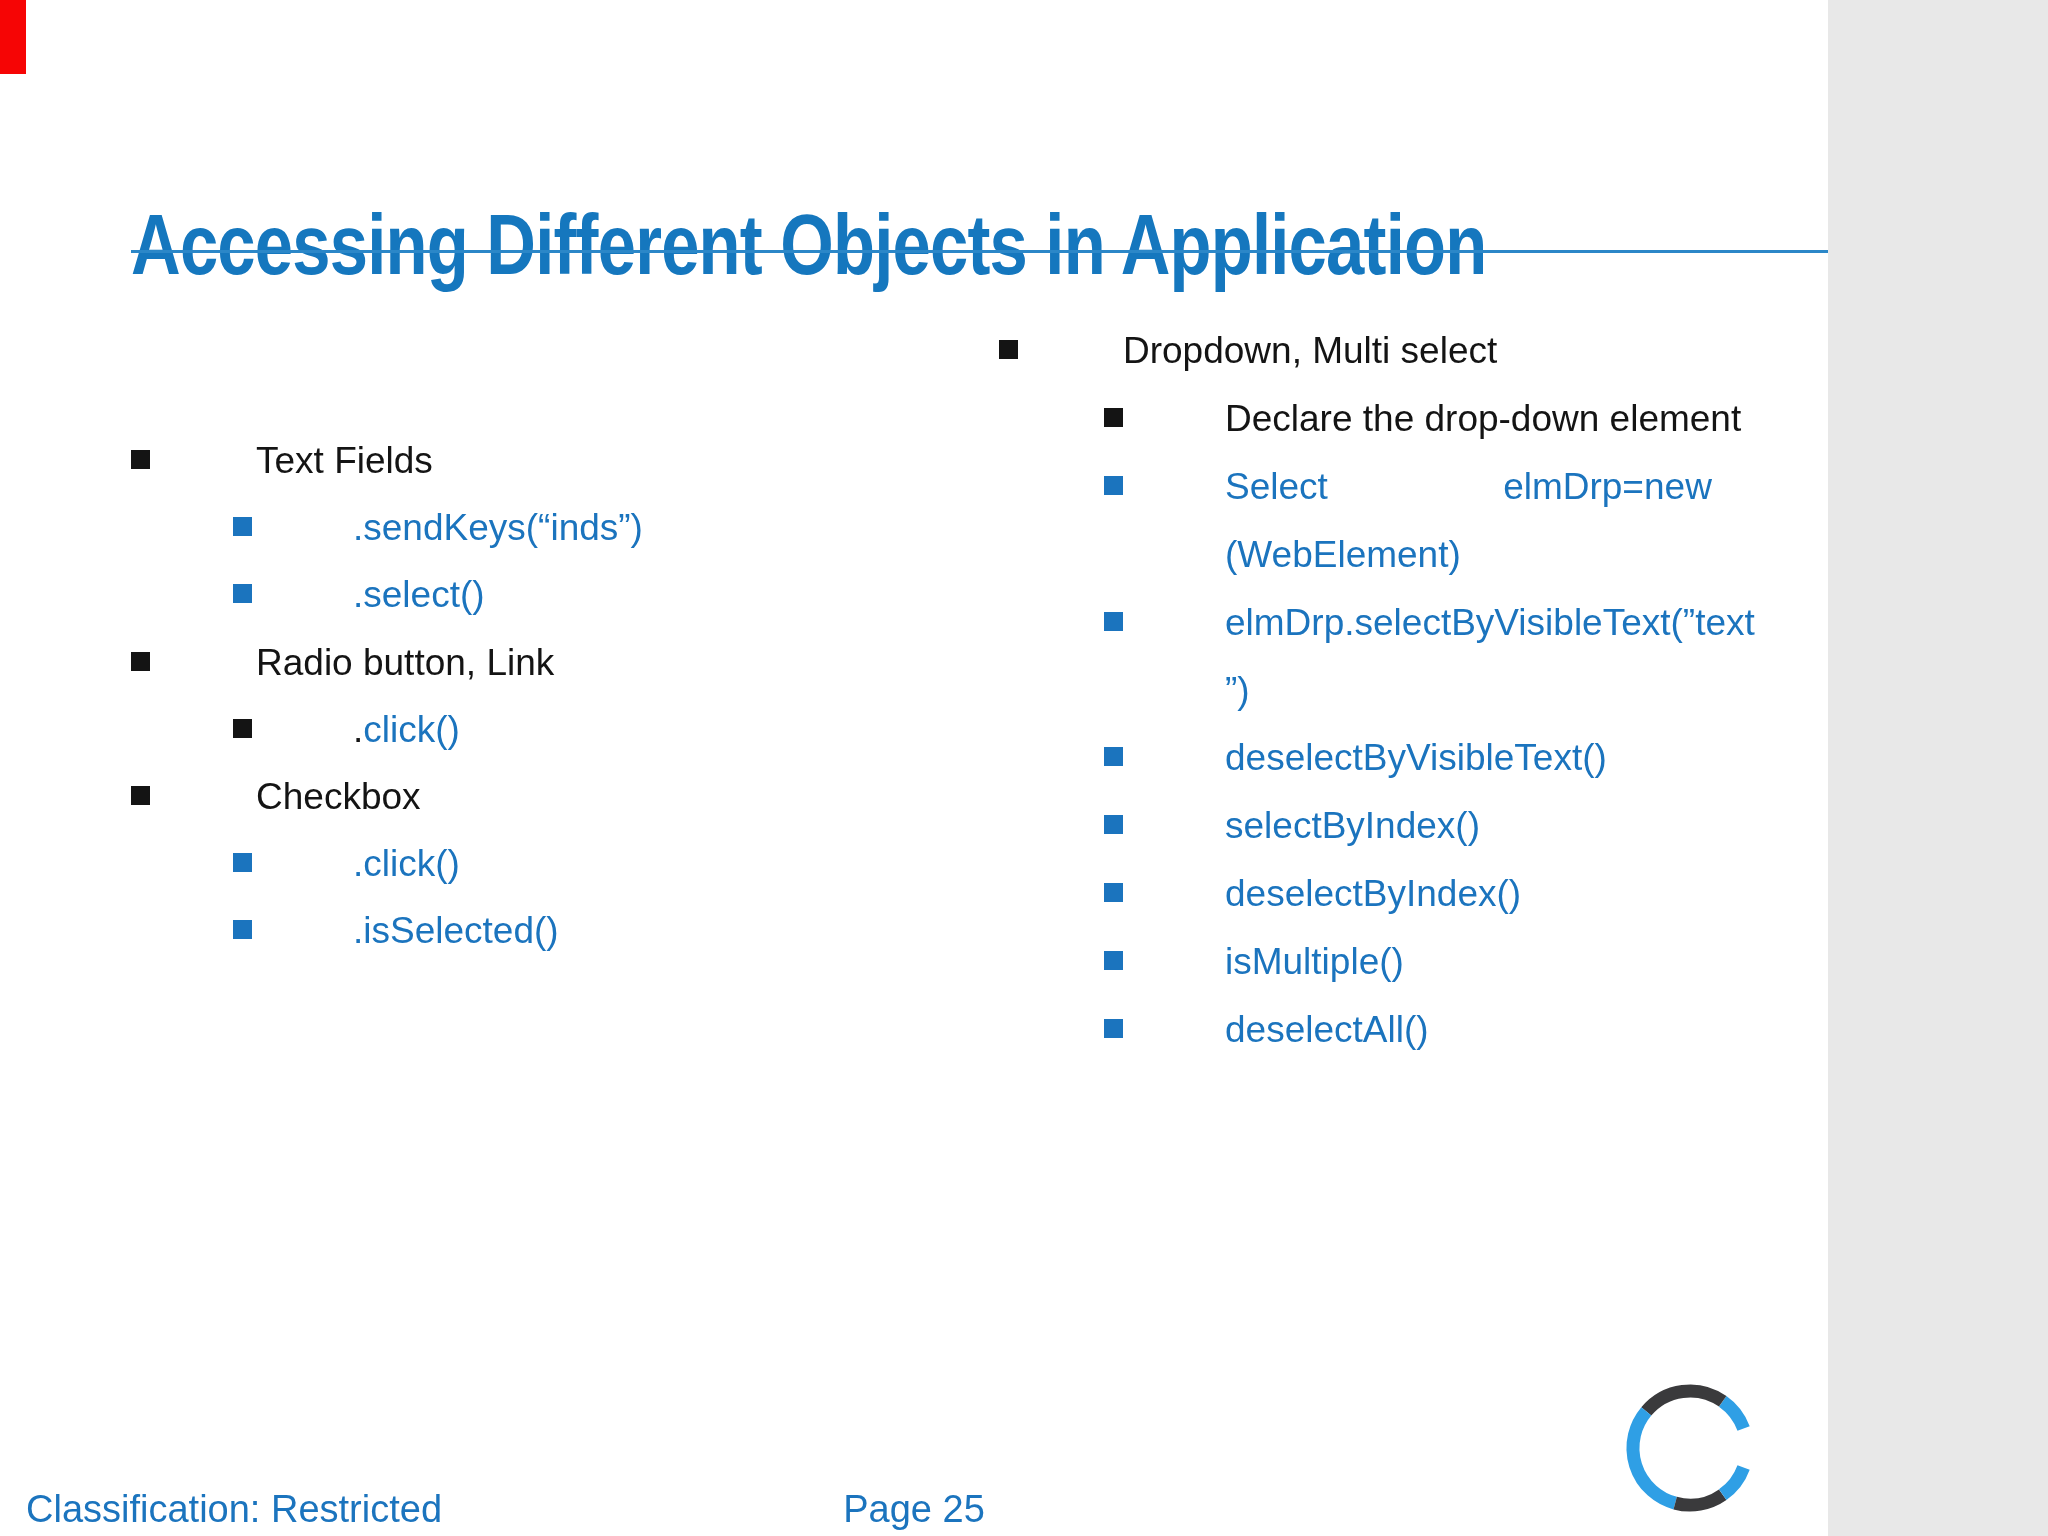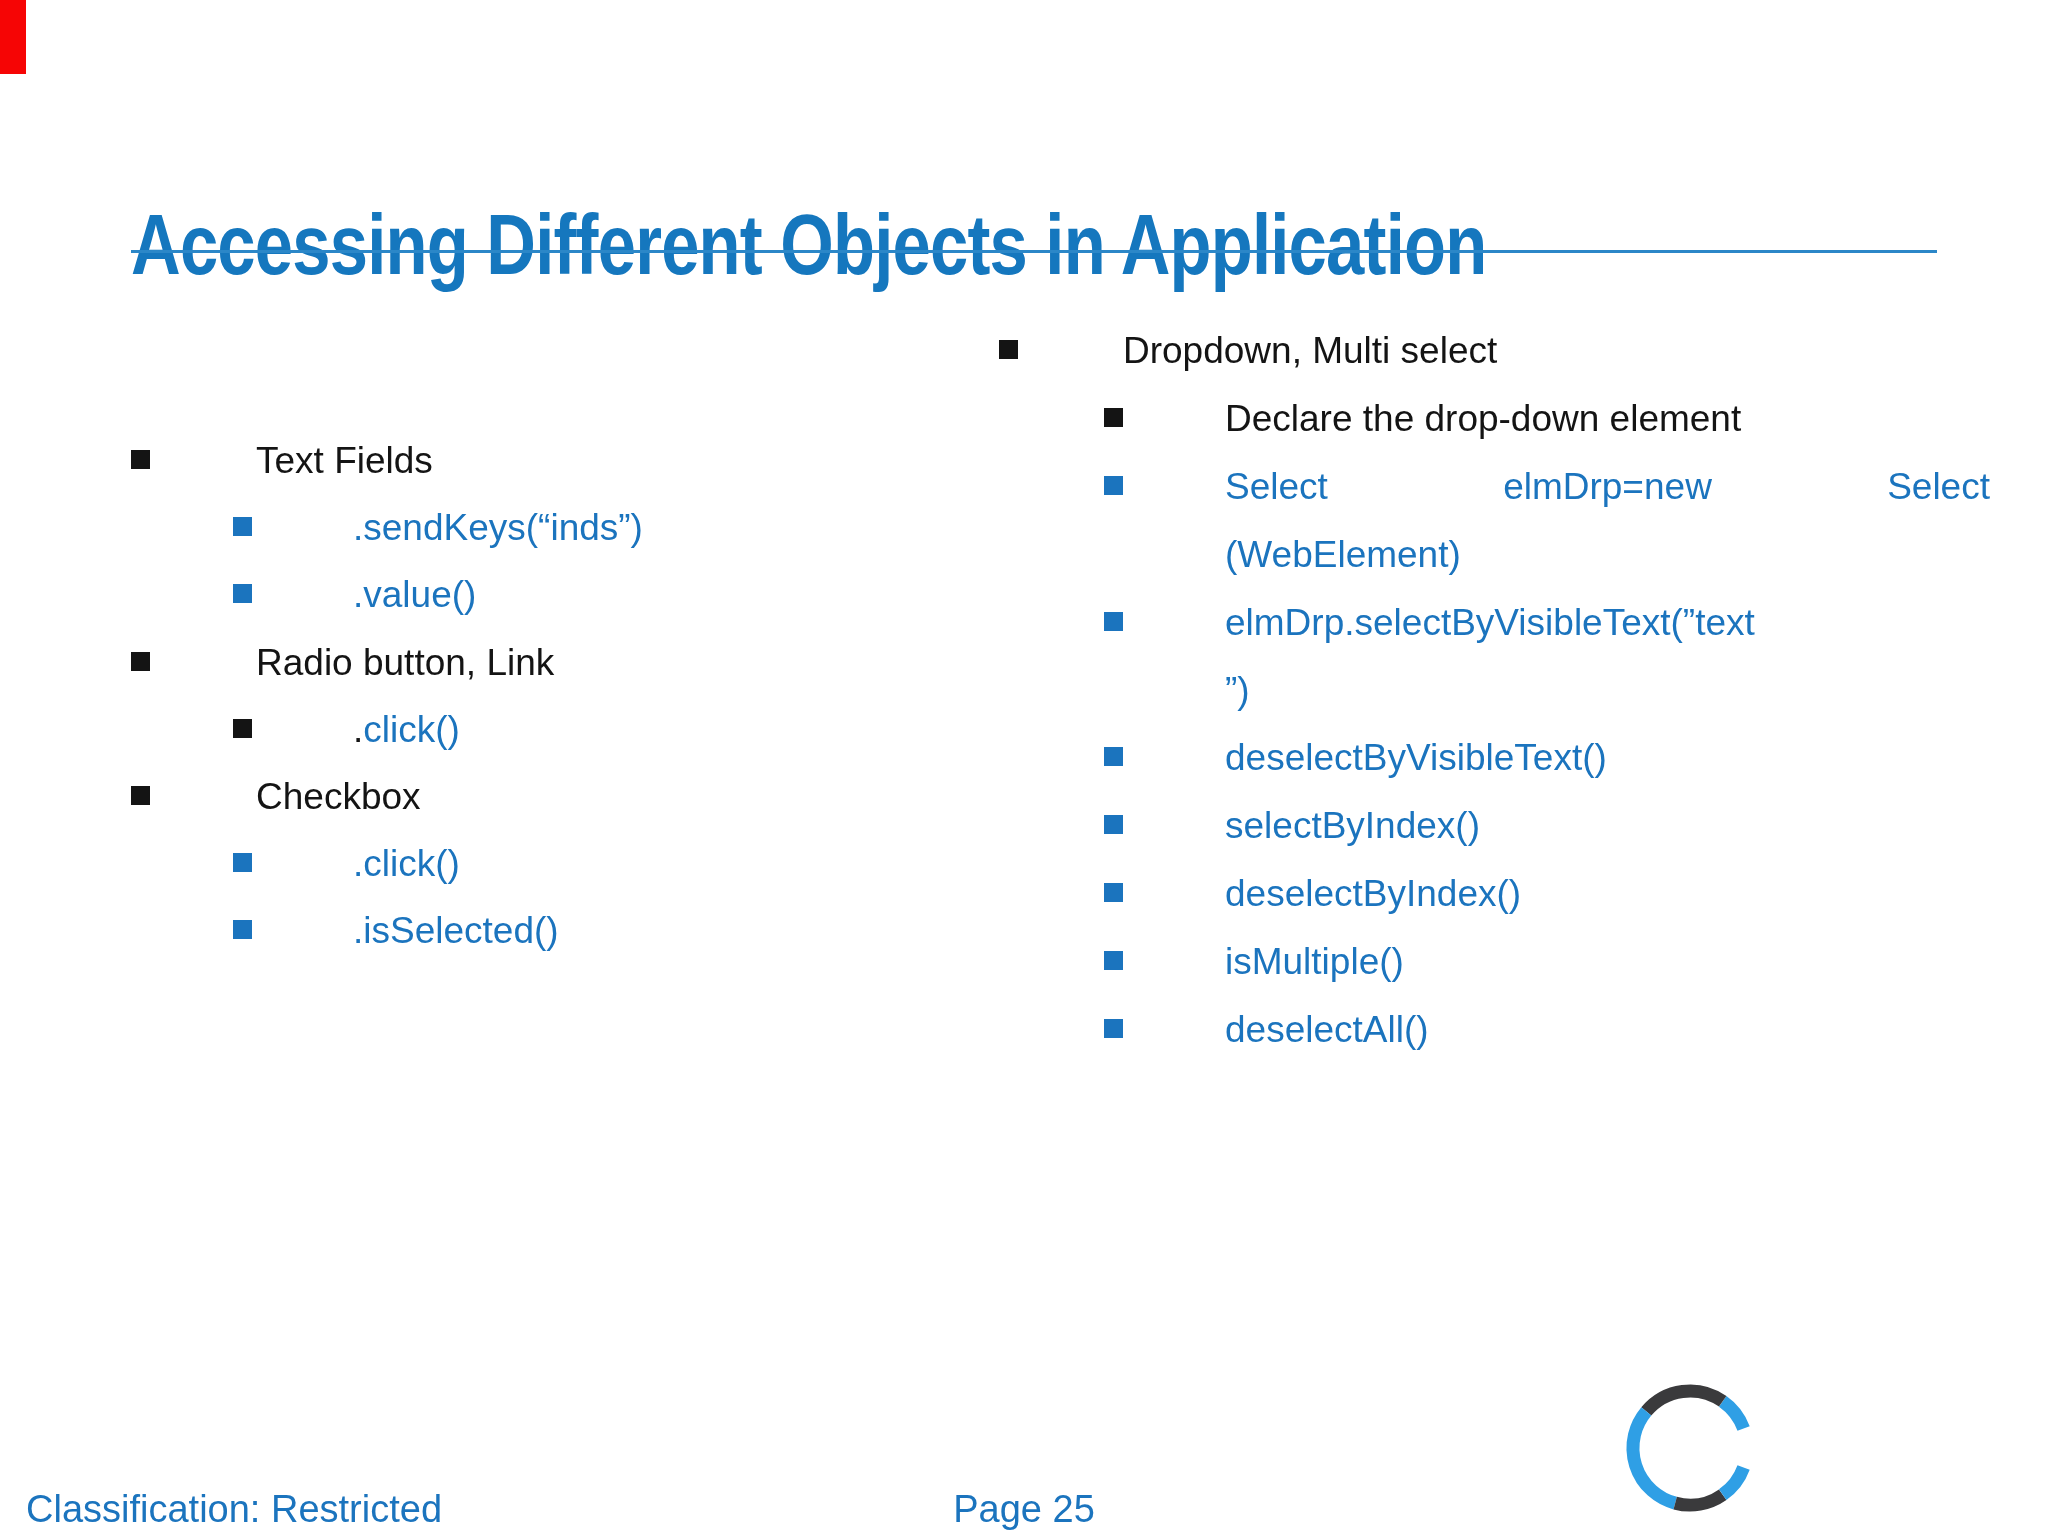--- a/index.html
+++ b/index.html
@@ -1,18 +1,18 @@
 <!DOCTYPE html>
 <html><head>
 <meta charset="utf-8">
 <style>
   html,body{margin:0;padding:0;background:#e8e8e8;}
   .slide{
     position:relative;
-    width:2048px;height:1536px;
+    width:1828px;height:1536px;
     background:#ffffff;
     overflow:hidden;
     font-family:"Liberation Sans", sans-serif;
   }
   .red-bar{
     position:absolute;left:0;top:0;width:26px;height:74px;
   }
   .slide-title{
     position:absolute;left:131px;top:140px;
     font-size:86px;font-weight:bold;line-height:1.08;
@@ -54,21 +54,21 @@
 
   <h1 class="slide-title" style="color: rgb(21, 119, 190);">Accessing Different Objects in Application</h1>
   <div class="title-rule" style="background: rgb(43, 135, 200);"></div>
 
   <div id="left-col">
       <span class="bullet" style="left: 131px; top: 450px; background: rgb(20, 20, 20);"></span>
       <div class="line" style="left: 256px; top: 434px; color: rgb(20, 20, 20);">Text Fields</div>
       <span class="bullet" style="left: 233px; top: 517.2px; background: rgb(27, 116, 190);"></span>
       <div class="line" style="left: 353px; top: 501.2px; color: rgb(27, 116, 190);">.sendKeys(“inds”)</div>
       <span class="bullet" style="left: 233px; top: 584.4px; background: rgb(27, 116, 190);"></span>
-      <div class="line" style="left: 353px; top: 568.4px; color: rgb(27, 116, 190);">.value()</div>
+      <div class="line" style="left: 353px; top: 568.4px; color: rgb(27, 116, 190);">.select()</div>
       <span class="bullet" style="left: 131px; top: 651.6px; background: rgb(20, 20, 20);"></span>
       <div class="line" style="left: 256px; top: 635.6px; color: rgb(20, 20, 20);">Radio button, Link</div>
       <span class="bullet" style="left: 233px; top: 718.8px; background: rgb(20, 20, 20);"></span>
       <div class="line" style="left: 353px; top: 702.8px; color: rgb(27, 116, 190);"><span style="color: rgb(20, 20, 20);">.</span><span>click()</span></div>
       <span class="bullet" style="left: 131px; top: 786px; background: rgb(20, 20, 20);"></span>
       <div class="line" style="left: 256px; top: 770px; color: rgb(20, 20, 20);">Checkbox</div>
       <span class="bullet" style="left: 233px; top: 853.2px; background: rgb(27, 116, 190);"></span>
       <div class="line" style="left: 353px; top: 837.2px; color: rgb(27, 116, 190);">.click()</div>
       <span class="bullet" style="left: 233px; top: 920.4px; background: rgb(27, 116, 190);"></span>
       <div class="line" style="left: 353px; top: 904.4px; color: rgb(27, 116, 190);">.isSelected()</div>

